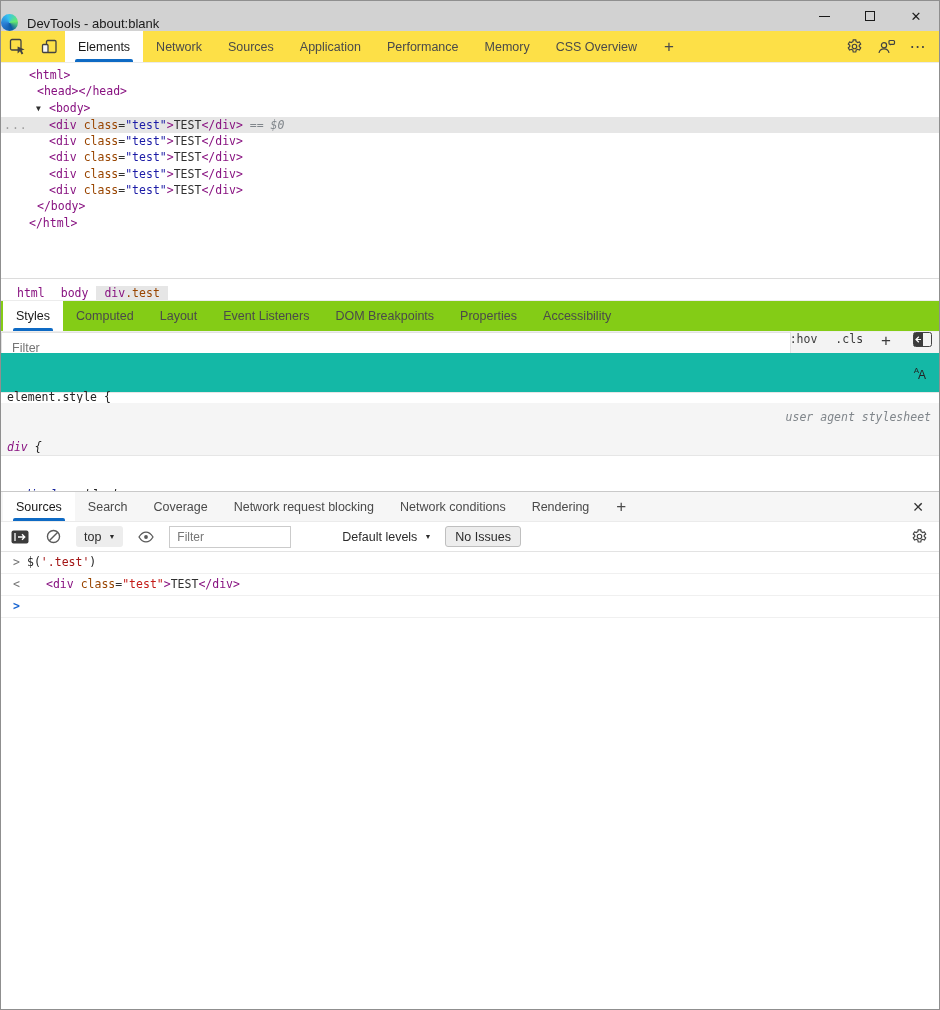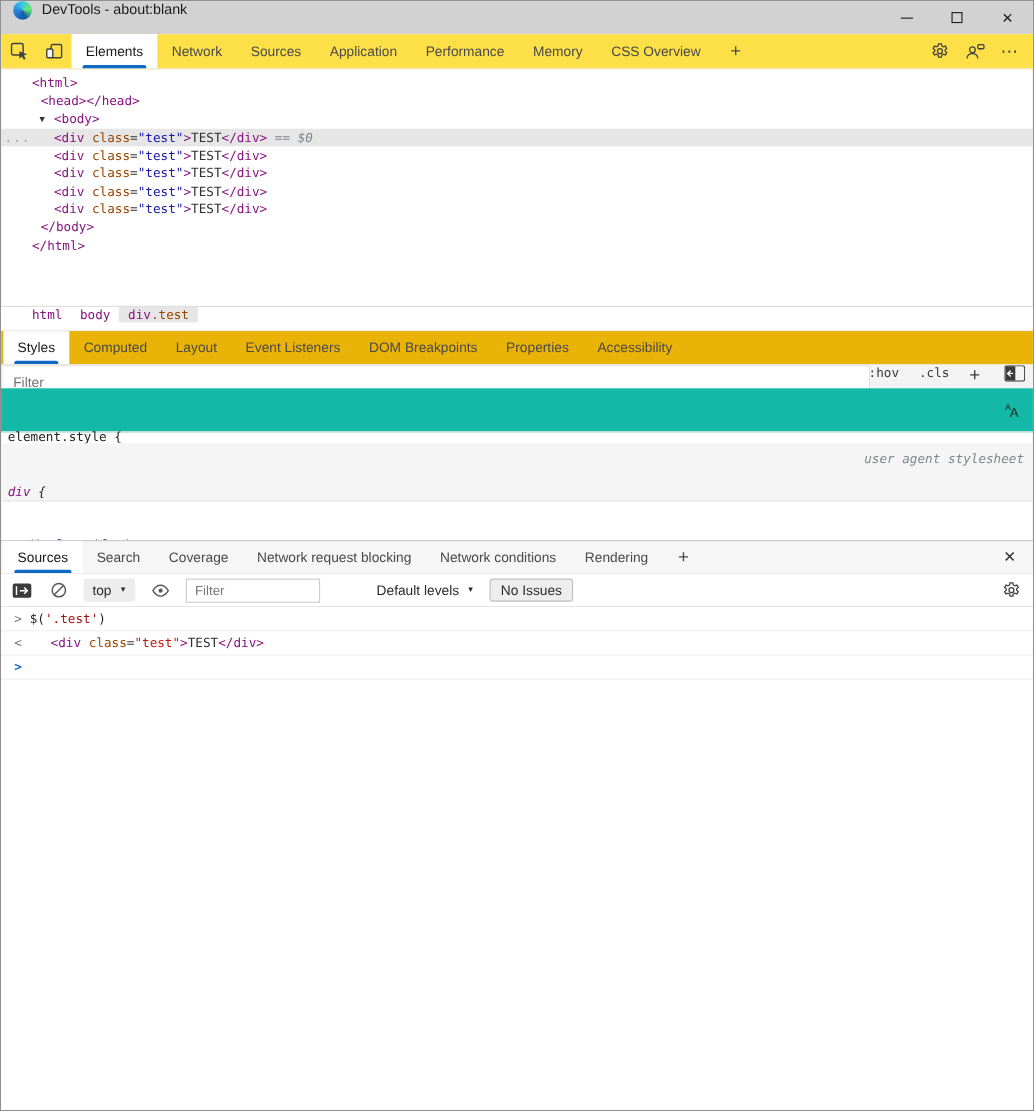--- a/index.html
+++ b/index.html
@@ -3,21 +3,21 @@
 <meta charset="utf-8">
 <style>
   * { margin:0; padding:0; box-sizing:border-box; }
   html,body { background:#fff; }
   body { font-family:"Liberation Sans","DejaVu Sans",sans-serif; }
   .window { position:relative; width:940px; height:1010px; background:#fff;
             border:1px solid #8f8f8f; overflow:hidden; }
 
   
   .titlebar { position:absolute; left:0; right:0; top:0; height:30px; background:#d2d2d2;
-              display:flex; align-items:flex-start; padding-left:11px; }
+              display:flex; align-items:flex-end; }
   .edge-logo { width:17px; height:17px; border-radius:50%; margin-right:9px;
                background:conic-gradient(from 160deg,#0c59a4,#2b7cd3 95deg,#35c1f1 185deg,#66eb6e 280deg,#0c59a4); }
   .win-title { font-size:13px; color:#1a1a1a; }
   .win-controls { margin-left:auto; display:flex; height:100%; }
   .wc { width:46px; height:100%; display:flex; align-items:center; justify-content:center; color:#1a1a1a; }
   .wc .min-glyph { display:block; width:11px; height:1px; background:#1a1a1a; }
   .wc .max-glyph { display:block; width:10px; height:10px; border:1px solid #1a1a1a; }
   .wc .close-glyph { font-size:13px; line-height:1; }
 
   
@@ -49,27 +49,27 @@
   .tok-attr { color:#994500; }
   .tok-vale { color:#1a1aa6; }
   .tok-valc { color:#c41a16; }
   .tok-p, .tok-plain { color:#303030; }
   .tok-code { color:#242424; }
   .tok-str { color:#a31515; }
 
   
   .crumb-bar { position:absolute; left:0; right:0; top:277px; height:23px; background:#fff;
                border-top:1px solid #dcdcdc; border-bottom:1px solid #ececec; display:flex;
-               align-items:flex-start; padding-left:20px;
+               align-items:flex-end; padding-left:8px;
                font-family:"DejaVu Sans Mono","Liberation Mono",monospace; font-size:11.5px; }
   .crumb { display:inline-flex; align-items:center; padding:0 8px; white-space:pre; }
   .crumb.selected { background:#e6e6e6; }
 
   
-  .styles-tabbar { position:absolute; left:0; right:0; top:300px; height:31px; background:#eab308;
+  .styles-tabbar { position:absolute; left:0; right:0; top:300px; height:31px; background:#84cc16;
                    border-bottom:1px solid #eeeeee; display:flex; align-items:stretch; padding-left:2px; }
 
   
   .styles-filter { position:absolute; left:0; right:0; top:331px; height:31px; background:#f3f3f3; }
   .sf-input { position:absolute; left:0; top:0; width:790px; height:31px; border:1px solid #e2e2e2;
               background:#fff; padding:0 10px; font-size:12.5px; color:#242424; outline:none;
               font-family:"Liberation Sans","DejaVu Sans",sans-serif; }
   .sf-input::placeholder { color:#757575; }
   .sf-right { position:absolute; right:7px; top:0; height:100%; display:flex; gap:18px; }
   .tog { font-family:"DejaVu Sans Mono","Liberation Mono",monospace; font-size:11.5px; color:#3a3a3a; }

